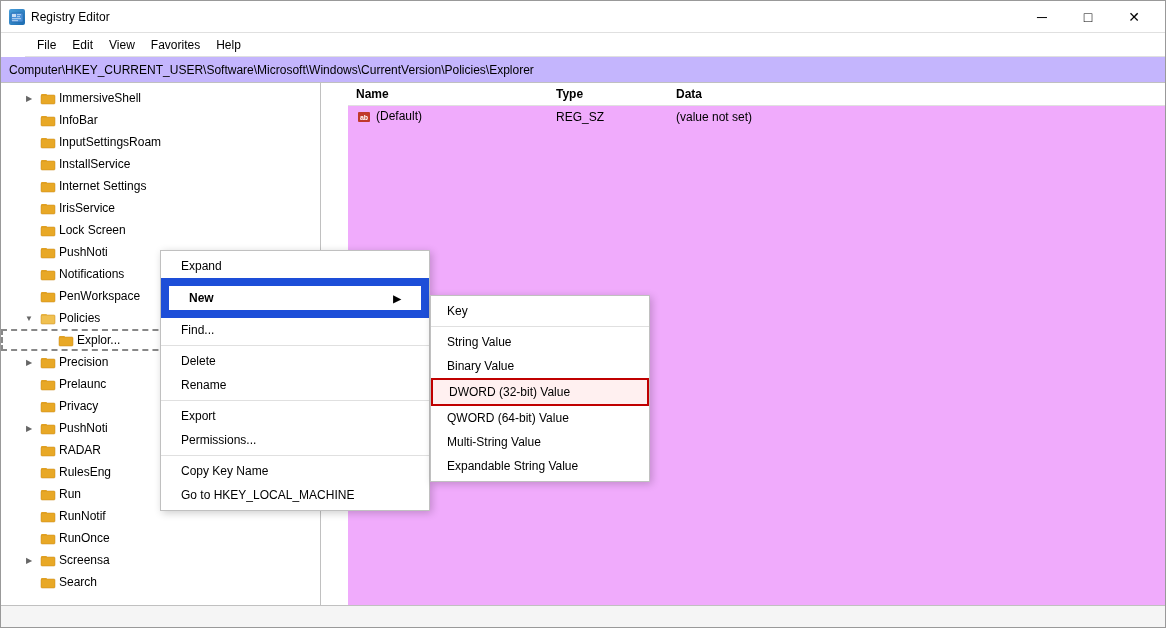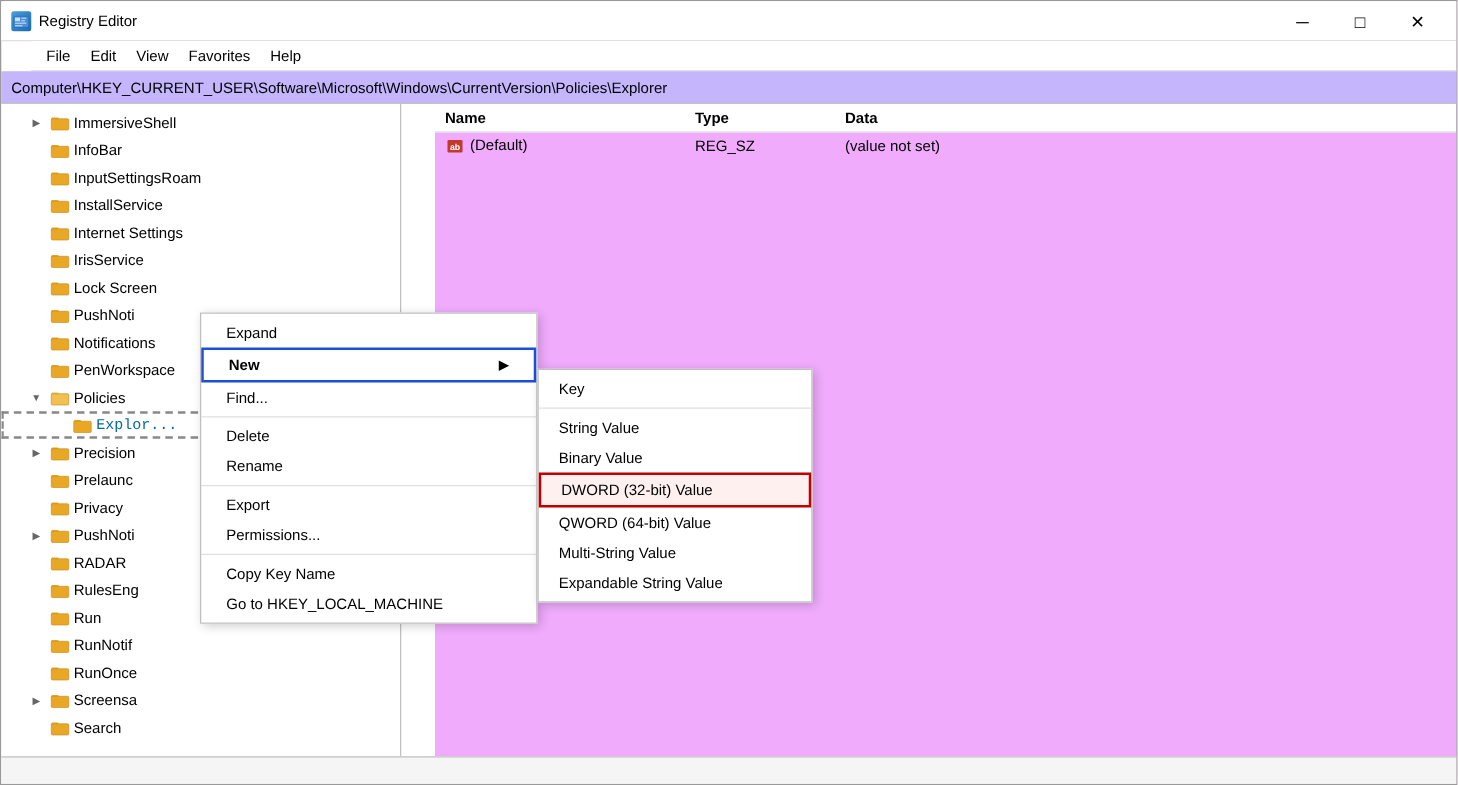--- a/index.html
+++ b/index.html
@@ -251,21 +251,21 @@
 
     .indent-1 { padding-left: 20px; }
     .indent-2 { padding-left: 36px; }
 
     
     .explorer-selected {
       background: #fff;
       border: 2px dashed #888;
       color: #000;
     }
-    .explorer-selected .item-label { color: #0369a1; font-family: Liberation Mono, monospace; }
+    .explorer-selected .item-label { color: #000000; }
   </style>
 </head>
 <body>
 
 <div class="window">
 
   <div class="title-bar">
     <div class="title-bar-icon">
       <svg width="14" height="14" viewBox="0 0 14 14">
         <rect x="1" y="3" width="12" height="9" rx="1" fill="#4a90d9" stroke="#2060a0" stroke-width="0.5"></rect>
@@ -598,21 +598,21 @@
         <span class="col-type">REG_SZ</span>
         <span class="col-data">(value not set)</span>
       </div>
     </div>
   </div>
 
   <div class="context-menu">
     <div class="ctx-item">
       <span>Expand</span>
     </div>
-    <div class="ctx-item highlighted" style="background:#fff; color:#000; border: 2px solid #1d4ed8; font-weight:600;">
+    <div class="ctx-item highlighted" style="background:#fff; color:#000; border: 8px solid #1d4ed8; font-weight:600;">
       <span>New</span>
       <span class="ctx-arrow">▶</span>
     </div>
     <div class="ctx-item">
       <span>Find...</span>
     </div>
     <div class="ctx-separator"></div>
     <div class="ctx-item">
       <span>Delete</span>
     </div>

